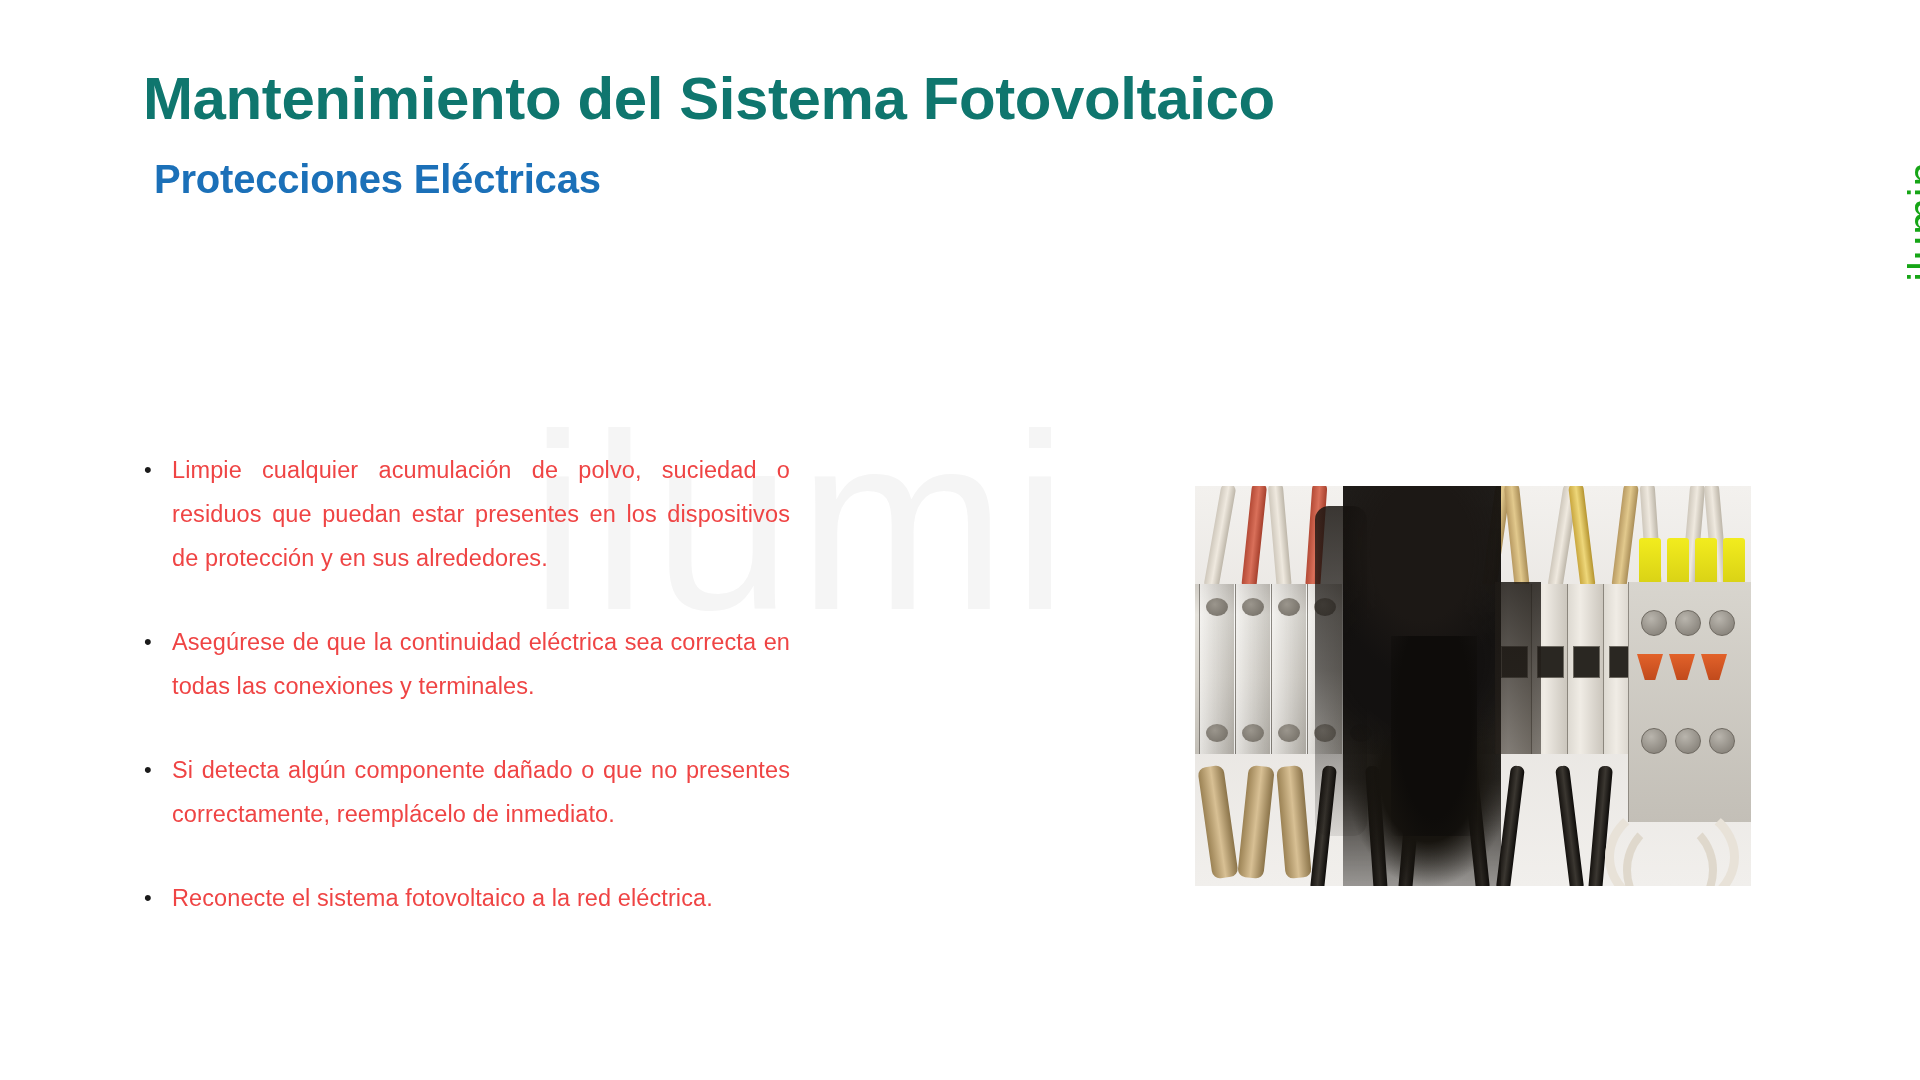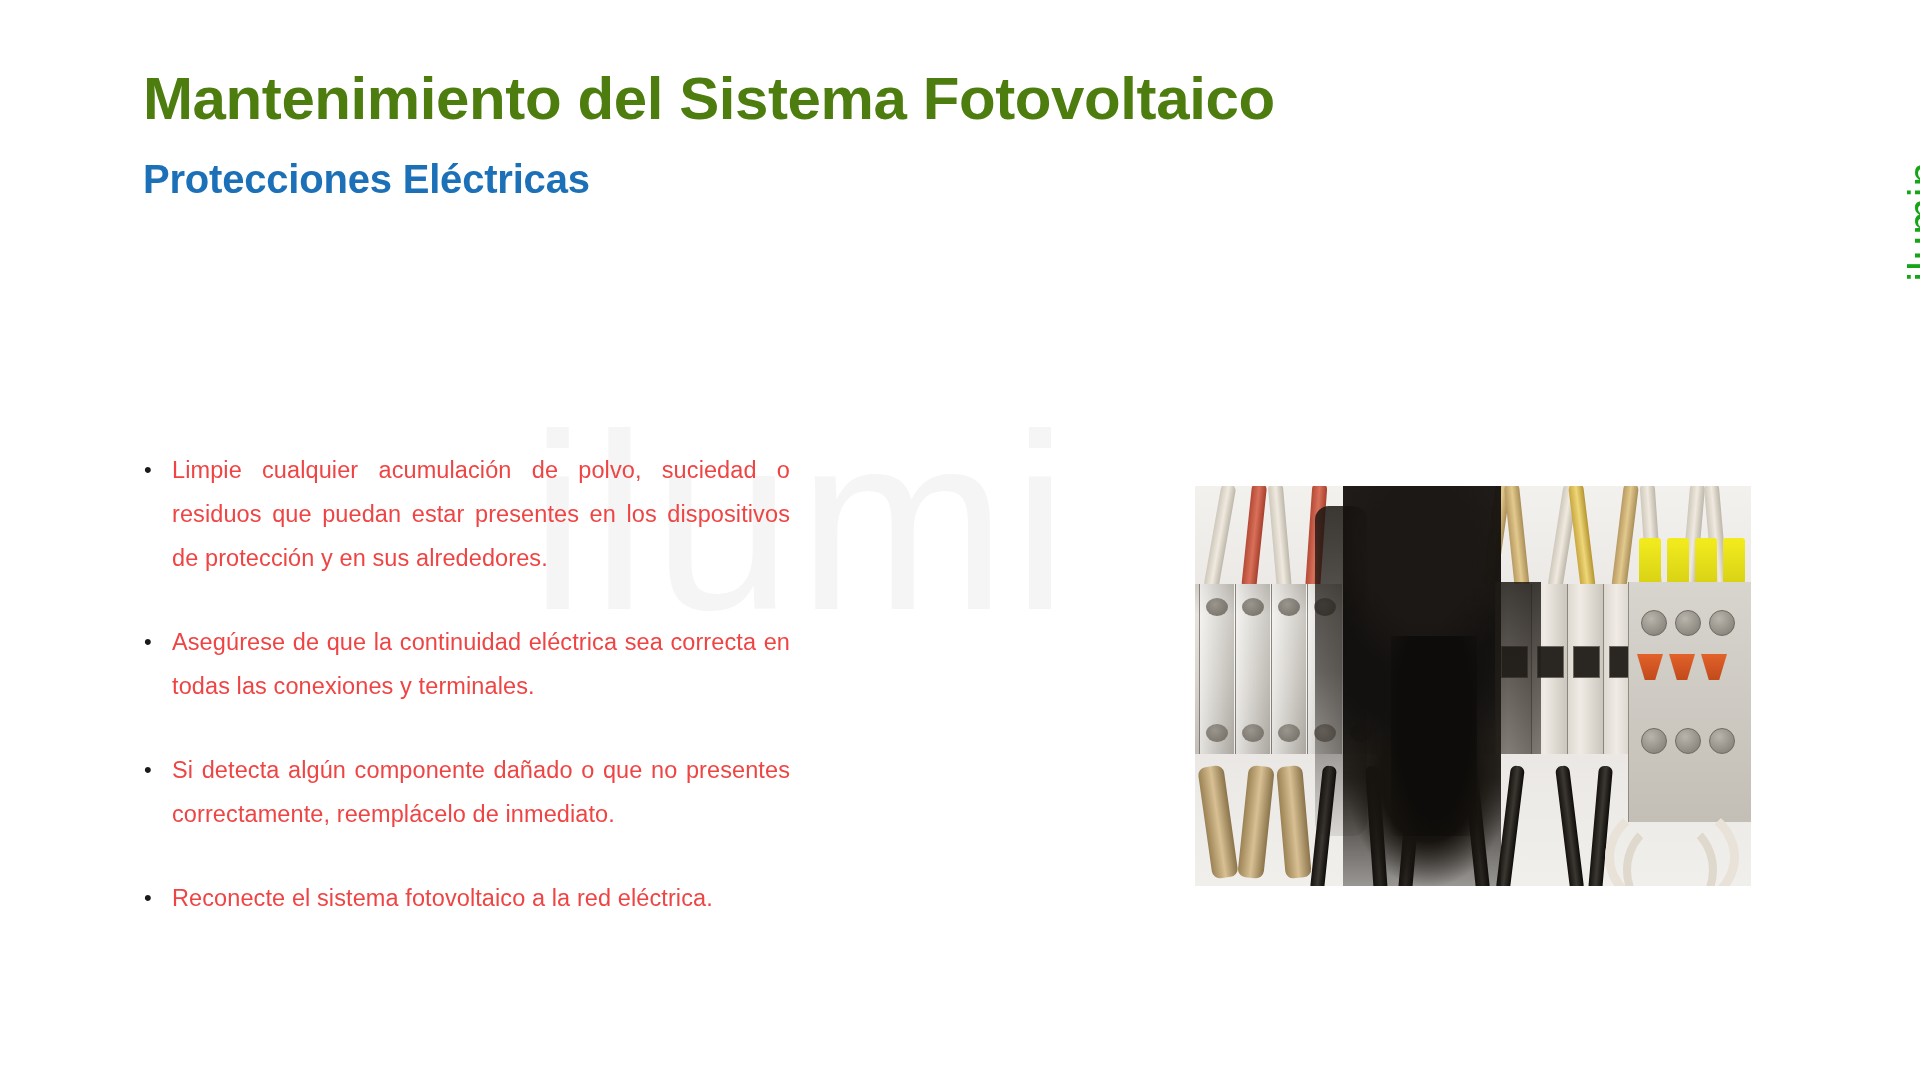--- a/index.html
+++ b/index.html
@@ -40,29 +40,29 @@
 
   
   .title {
     position: absolute;
     left: 143px;
     top: 66px;
     font-family: "Liberation Sans", sans-serif;
     font-size: 60px;
     font-weight: 700;
     letter-spacing: -0.4px;
-    color: #4d7c0f;
+    color: #0f766e;
     line-height: 1.1;
     white-space: nowrap;
     z-index: 3;
   }
 
   .subtitle {
     position: absolute;
-    left: 143px;
+    left: 154px;
     top: 155px;
     font-family: "Liberation Sans", sans-serif;
     font-size: 40px;
     font-weight: 700;
     letter-spacing: -0.2px;
     color: #1b70b8;
     line-height: 1.2;
     white-space: nowrap;
     z-index: 3;
   }

